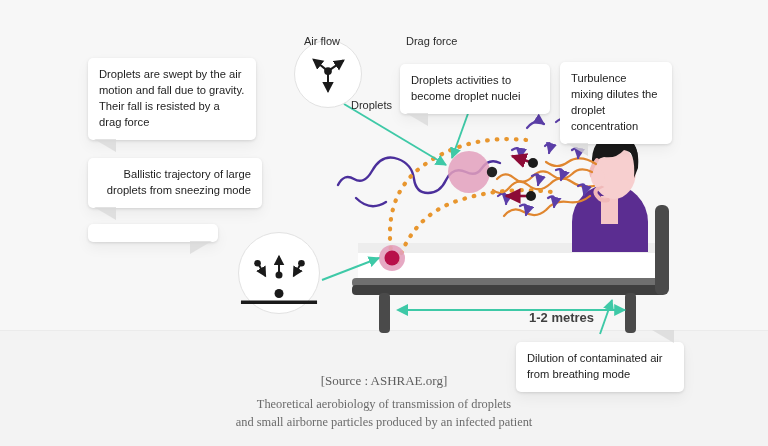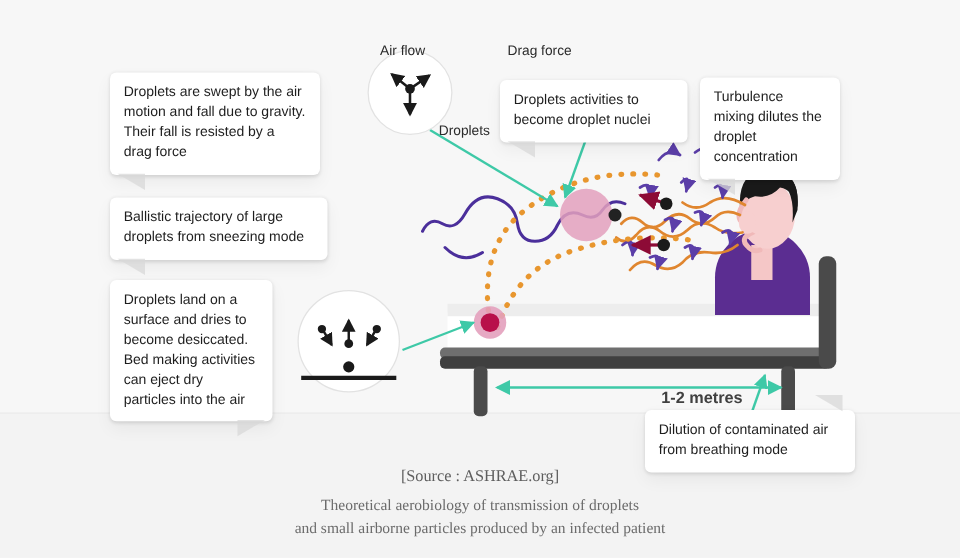--- a/index.html
+++ b/index.html
@@ -58,25 +58,25 @@
     opacity:.75;
   }
   .tail-tr{
     right:10px;top:-12px;
     border-width:0 22px 13px 0;
     border-color:transparent #d8d8d8 transparent transparent;
     opacity:.75;
   }
 
   #c-swept{left:88px;top:58px;width:168px;}
-  #c-ballistic{left:88px;top:158px;width:174px;}
+  #c-ballistic{left:88px;top:158px;width:174px;text-align:right;}
   #c-land{left:88px;top:224px;width:130px;}
   #c-evap{left:400px;top:64px;width:150px;}
   #c-turb{left:560px;top:62px;width:112px;}
-  #c-dilution{left:516px;top:328px;width:168px;}
+  #c-dilution{left:516px;top:342px;width:168px;}
 
   
   .inset{
     position:absolute;
     border-radius:50%;
     background:#ffffff;
     border:1px solid #e2e2e2;
     z-index:5;
     box-sizing:border-box;
   }
@@ -274,21 +274,20 @@
     <span>Droplets are swept by the air motion and fall due to gravity. Their fall is resisted by a drag force</span>
     <span class="tail tail-bl"></span>
   </div>
 
   <div class="callout" id="c-ballistic">
     <span>Ballistic trajectory of large droplets from sneezing mode</span>
     <span class="tail tail-bl"></span>
   </div>
 
   <div class="callout" id="c-land">
-    <span>Droplets land on a surface and dries to become desiccated. Bed making activities can eject dry particles into the air</span>
     <span class="tail tail-br"></span>
   </div>
 
   <div class="callout" id="c-evap">
     <span>Droplets activities to become droplet nuclei</span>
     <span class="tail tail-bl"></span>
   </div>
 
   <div class="callout" id="c-turb">
     <span>Turbulence mixing dilutes the droplet concentration</span>

